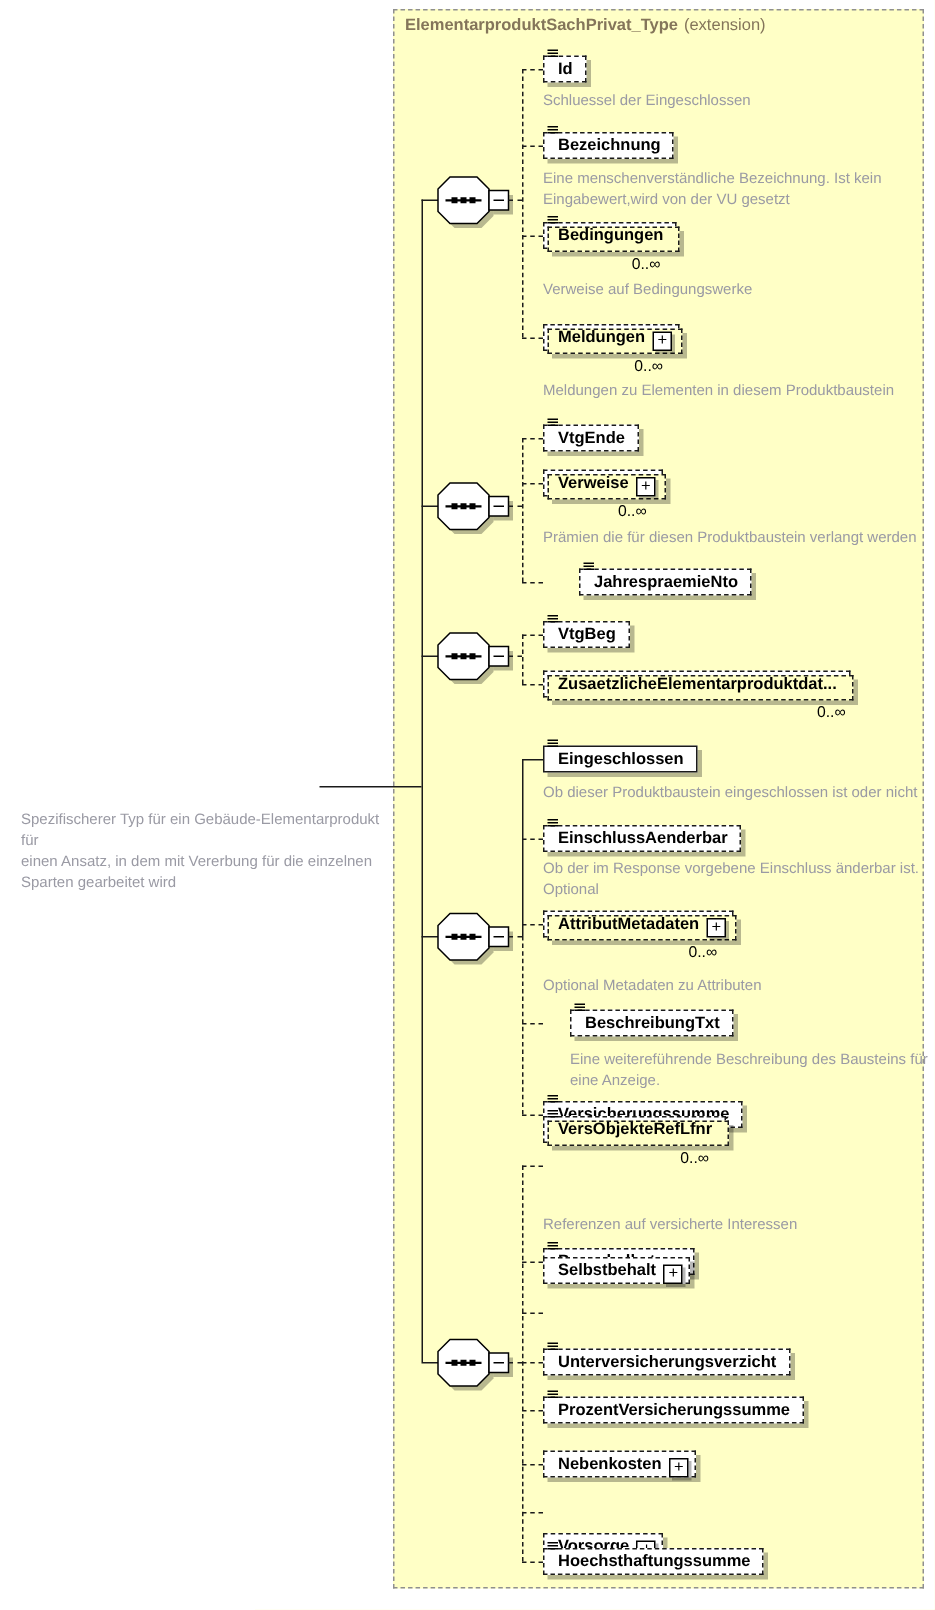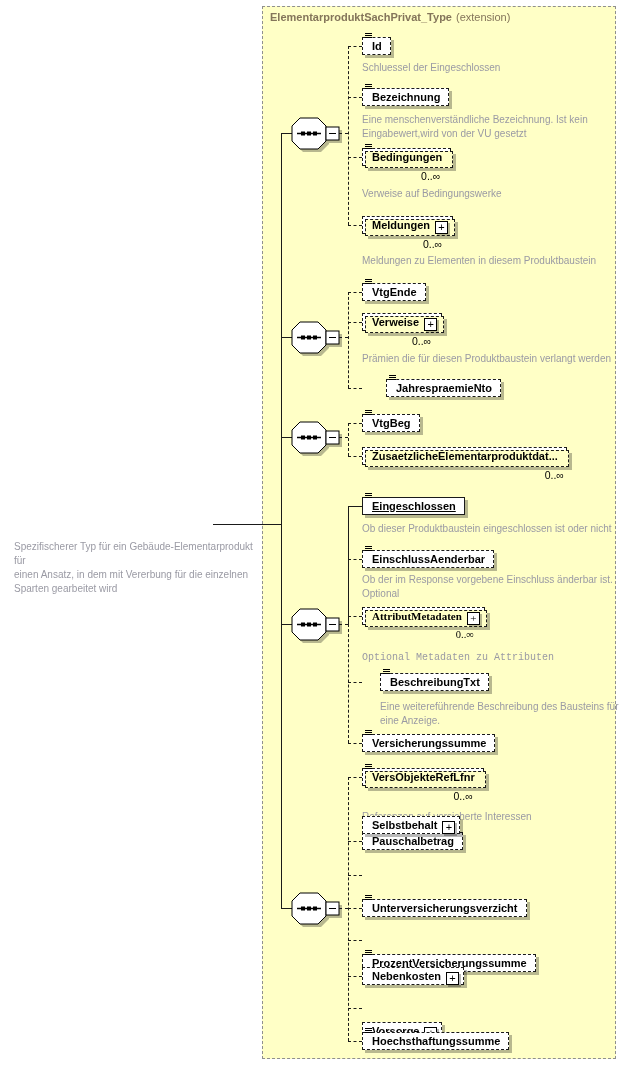--- a/index.html
+++ b/index.html
@@ -17,21 +17,21 @@
   .h{position:absolute;height:0;border-top:1px solid #1a1a1a;}
   .h.d{border-top-style:dashed;}
   .v{position:absolute;width:0;border-left:1px solid #1a1a1a;}
   .v.d{border-left-style:dashed;}
 
   
   .ebox{position:absolute;left:362px;z-index:1;background:#fff;border:1px dashed #1a1a1a;
         height:18px;box-sizing:border-box;padding:2px 8px 0 9px;white-space:nowrap;
         font-size:11px;font-weight:bold;color:#000;
         box-shadow:3px 3px 0 rgba(0,0,0,0.28);}
-  .ebox.solid{border-style:solid;text-decoration:underline;}
+  .ebox.solid{border-style:solid;}
   .ebox.multi{box-shadow:none;}
   .ebox.multi::before{content:"";position:absolute;left:2px;top:2px;right:-3px;bottom:-3px;
         border:1px dashed #1a1a1a;background:#FFFFC6;z-index:-1;
         box-shadow:3px 3px 0 rgba(0,0,0,0.28);}
   
   .tmark{position:absolute;top:-5px;left:2px;width:7px;height:1px;background:#000;
         box-shadow:0 2px 0 #000,0 4px 0 #000;}
   
   .plus{display:inline-block;width:11px;height:11px;border:1px solid #000;background:#fff;
         margin:0 -4px 0 5px;vertical-align:-2px;text-align:center;line-height:10px;
@@ -231,60 +231,60 @@
   </div>
   <div class="ann" style="top:522px;">Ob dieser Produktbaustein eingeschlossen ist oder nicht</div>
 
   <div class="ebox" style="top:550px;">
     <span class="tmark"></span>
     <span>EinschlussAenderbar</span>
   </div>
   <div class="ann" style="top:573px;">Ob der im Response vorgebene Einschluss änderbar ist.
 Optional</div>
 
-  <div class="ebox multi" style="top:607px;font-family:Liberation Serif, serif;">
+  <div class="ebox multi" style="top:607px;">
     <span>AttributMetadaten</span><span class="plus">+</span>
     <span class="occ">0..∞</span>
   </div>
-  <div class="ann" style="top:651px;font-family:Liberation Mono, monospace;">Optional Metadaten zu Attributen</div>
+  <div class="ann" style="top:651px;">Optional Metadaten zu Attributen</div>
 
   <div class="ebox" style="top:673px;margin-left:18px;">
     <span class="tmark"></span>
     <span>BeschreibungTxt</span>
   </div>
   <div class="ann" style="top:700px;margin-left:18px;">Eine weitereführende Beschreibung des Bausteins für
 eine Anzeige.</div>
 
   <div class="ebox" style="top:734px;">
     <span class="tmark"></span>
     <span>Versicherungssumme</span>
   </div>
 
-  <div class="ebox multi" style="top:768px;">
+  <div class="ebox multi" style="top:744px;">
     <span class="tmark"></span>
     <span>VersObjekteRefLfnr</span>
     <span class="occ">0..∞</span>
   </div>
   <div class="ann" style="top:810px;">Referenzen auf versicherte Interessen</div>
 
   <div class="ebox" style="top:832px;">
     <span class="tmark"></span>
     <span>Pauschalbetrag</span>
   </div>
 
-  <div class="ebox" style="top:816px;">
+  <div class="ebox" style="top:838px;">
     <span>Selbstbehalt</span><span class="plus">+</span>
   </div>
 
   <div class="ebox" style="top:899px;text-align:center;">
     <span class="tmark"></span>
     <span>Unterversicherungsverzicht</span>
   </div>
 
-  <div class="ebox" style="top:931px;margin-top:23px;">
+  <div class="ebox" style="top:931px;">
     <span class="tmark"></span>
     <span>ProzentVersicherungssumme</span>
   </div>
 
   <div class="ebox" style="top:967px;">
     <span>Nebenkosten</span><span class="plus">+</span>
   </div>
 
   <div class="ebox" style="top:1022px;">
     <span>Vorsorge</span><span class="plus">+</span>

